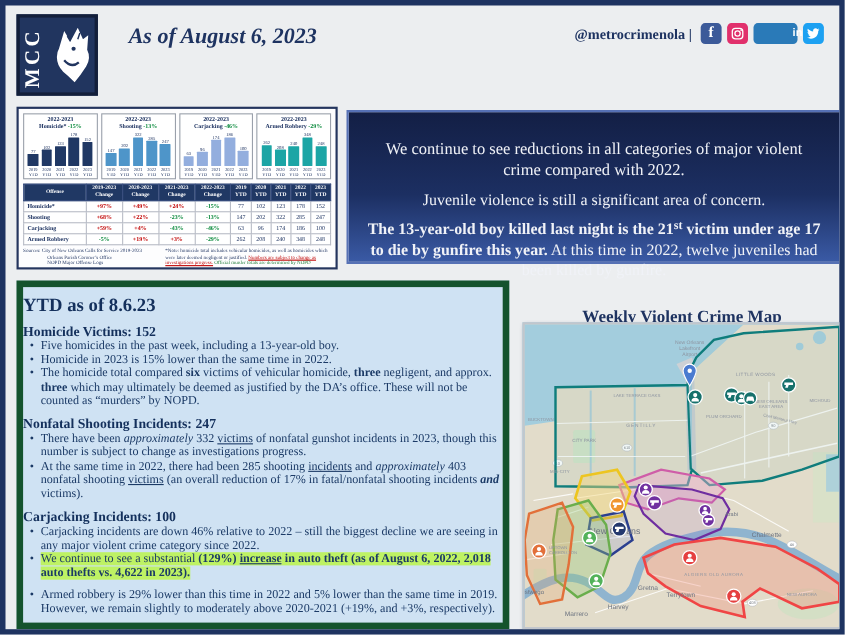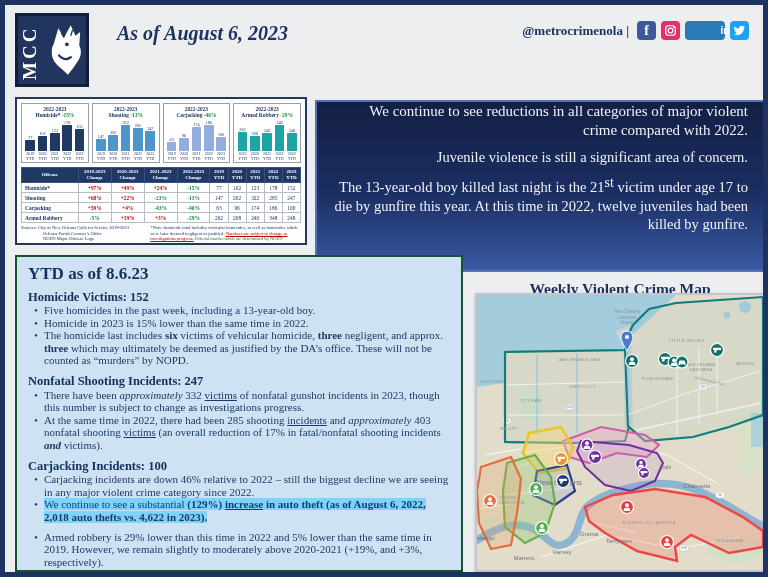--- a/index.html
+++ b/index.html
@@ -46,34 +46,34 @@
   #crime-table td { background:#fff; font-size:5.4px; text-align:center;
                     padding:1.5px 1px; border:0.5px solid #b8bcc6; color:#1e3361; }
   #crime-table td.off { text-align:left; font-weight:bold; padding-left:3px; }
   #crime-table td.pos { color:#c00000; font-weight:bold; }
   #crime-table td.neg { color:#0a8a3c; font-weight:bold; }
   .dash-foot { display:flex; gap:6px; margin-top:2px; font-size:4.6px; line-height:1.2; color:#1e3361; }
   .src { width:45%; } .src .ind { padding-left:22px; }
   .note { width:55%; }
   .red { color:#c00000; } .green { color:#1a7a34; }
   .u { text-decoration:underline; } .b { font-weight:bold; } .i { font-style:italic; }
-  .hl { background:#7dd3fc; }
+  .hl { background:#bef264; }
 
   
-  .summary { position:absolute; left:310px; top:95px; width:450px; height:172px;
+  .summary { position:absolute; left:310px; top:95px; width:450px; height:140px;
              background:linear-gradient(180deg,#131f45 0%, #1c2f62 55%, #3a5aa5 100%);
-             border:2px solid #5671b5; color:#f0f2f7; text-align:right;
-             padding:0 15px; }
+             border:2px solid #5671b5; color:#f0f2f7; text-align:center;
+             padding:25px 15px; }
   .summary p { margin-bottom:8px; line-height:1.25; }
   .sp1 { font-size:15px; } .sp2 { font-size:14.5px; } .sp3 { font-size:14.5px; margin-bottom:0; }
-  .sp3 .b { font-weight:normal;margin-top:48px; } .sp3 sup { font-size:14px; }
+  .sp3 .b { font-weight:bold;margin-top:48px; } .sp3 sup { font-size:11px; }
 
   
   .ytd { position:absolute; left:10px; top:250px; width:448px; height:317px;
-         background:#cfe2f3; border:2px solid #14532d; padding:7px 11px 4px; overflow:hidden; }
+         background:#cfe2f3; border:6px solid #14532d; padding:7px 0 4px; overflow:hidden; }
   .ytd-title { font-size:17px; font-weight:bold; color:#14305c; margin-bottom:6px; }
   .ytd-sec { margin-bottom:8px; }
   .ytd-h { font-size:12.5px; font-weight:bold; color:#14305c; line-height:1.15; }
   .brow { display:flex; font-size:11px; line-height:1.13; color:#1b3a66; }
   .brow .dot { width:16px; text-align:center; flex:none; }
   .brow .bt { flex:1; }
 
   
   .map-title { position:absolute; left:470px; top:249px; width:290px; text-align:center;
                font-size:15.5px; font-weight:bold; color:#1e3361; line-height:1.2;margin-top:26px; }
@@ -338,21 +338,21 @@
           <div class="brow">
             <span class="dot">•</span>
             <span class="bt"><span>Five homicides in the past week, including a 13-year-old boy.</span></span>
           </div>
           <div class="brow">
             <span class="dot">•</span>
             <span class="bt"><span>Homicide in 2023 is 15% lower than the same time in 2022.</span></span>
           </div>
           <div class="brow">
             <span class="dot">•</span>
-            <span class="bt"><span>The homicide last includes </span><span class="b">six</span><span> victims of vehicular homicide, </span><span class="b">three</span><span> negligent, and approx. </span><span class="b">three</span><span> which may ultimately be deemed as justified by the DA’s office.  These will not be counted as “murders” by NOPD.</span></span>
+            <span class="bt"><span>The homicide total compared </span><span class="b">six</span><span> victims of vehicular homicide, </span><span class="b">three</span><span> negligent, and approx. </span><span class="b">three</span><span> which may ultimately be deemed as justified by the DA’s office.  These will not be counted as “murders” by NOPD.</span></span>
           </div>
         </div>
         <div class="ytd-sec">
           <div class="ytd-h">Nonfatal Shooting Incidents: 247</div>
           <div class="brow">
             <span class="dot">•</span>
             <span class="bt"><span>There have been </span><span class="i">approximately</span><span> 332 </span><span class="u">victims</span><span> of nonfatal gunshot incidents in 2023, though this number is subject to change as investigations progress.</span></span>
           </div>
           <div class="brow">
             <span class="dot">•</span>

